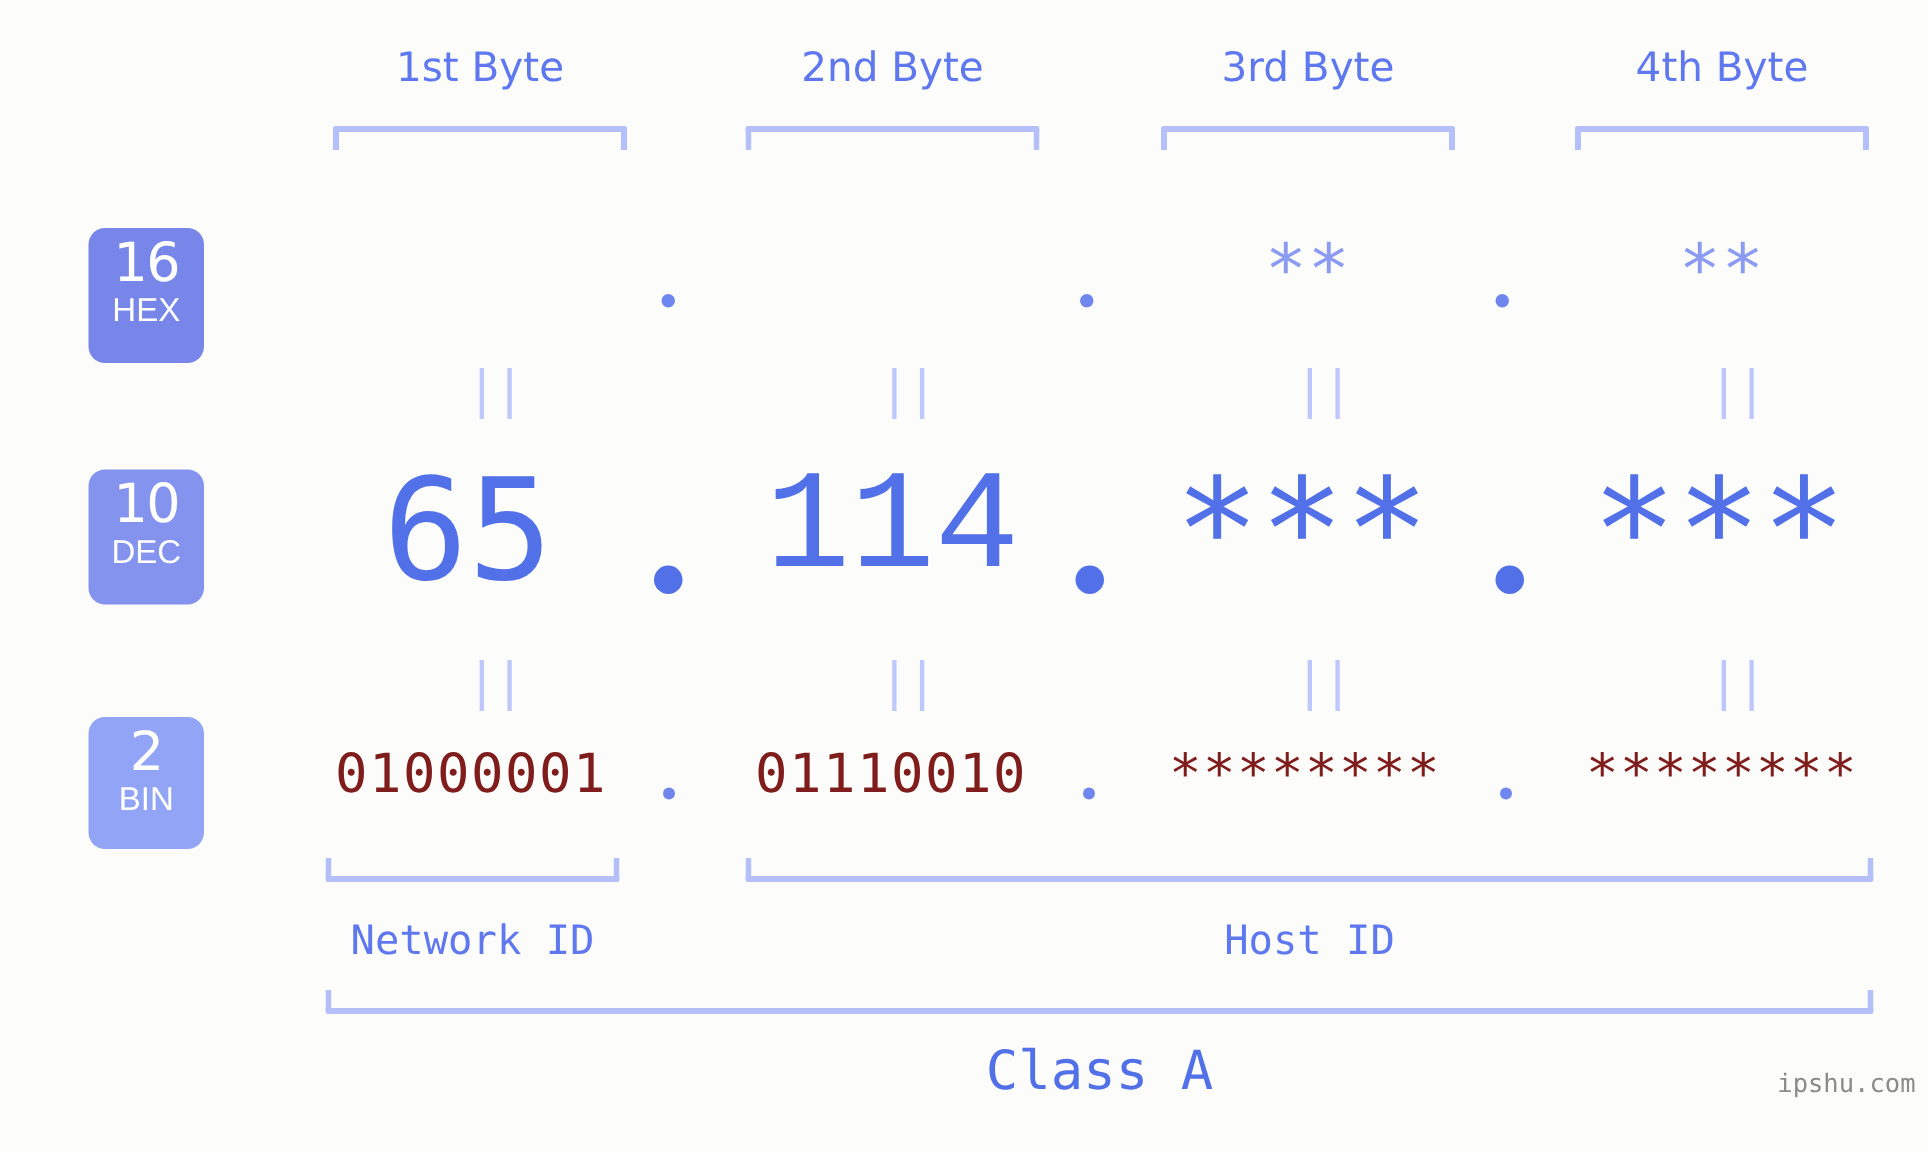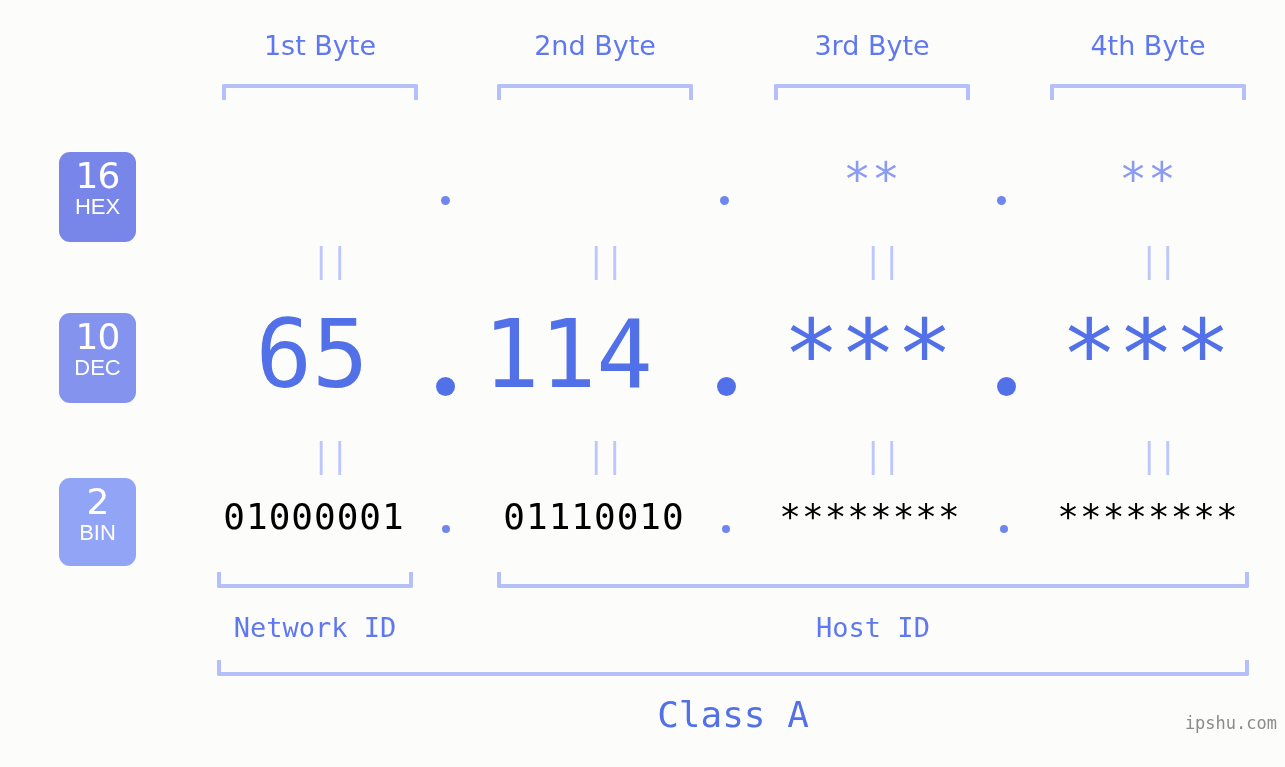--- a/index.html
+++ b/index.html
@@ -118,21 +118,21 @@
     position: absolute;
     width: 19px; height: 19px;
     border-radius: 50%;
     background: #5271e8;
     top: 377px;
   }
 
   
   .bin-val {
     font-size: 36px;
-    color: #000000;
+    color: #7f1d1d;
     top: 496px;
     letter-spacing: 1px;
   }
   .bin-dot {
     position: absolute;
     width: 8px; height: 8px;
     border-radius: 50%;
     background: #6f86ef;
     top: 525px;
   }
@@ -216,21 +216,21 @@
   <div class="hex-dot" style="left:985px;"></div>
   <div class="row-cell hex-val" style="left:1038px; width:196px;">**</div>
 
   <div class="eqmark" style="left:299px; top:246px;">||</div>
   <div class="eqmark" style="left:574px; top:246px;">||</div>
   <div class="eqmark" style="left:851px; top:246px;">||</div>
   <div class="eqmark" style="left:1127px; top:246px;">||</div>
 
   <div class="row-cell dec-val" style="left:202px; width:196px;">65</div>
   <div class="dec-dot" style="left:424px;"></div>
-  <div class="row-cell dec-val" style="left:458px; width:196px;">114</div>
+  <div class="row-cell dec-val" style="left:485px; width:196px;font-family:Liberation Mono, monospace;">114</div>
   <div class="dec-dot" style="left:705px;"></div>
   <div class="row-cell dec-val" style="left:758px; width:196px;">***</div>
   <div class="dec-dot" style="left:985px;"></div>
   <div class="row-cell dec-val" style="left:1036px; width:196px;">***</div>
 
   <div class="eqmark" style="left:299px; top:441px;">||</div>
   <div class="eqmark" style="left:574px; top:441px;">||</div>
   <div class="eqmark" style="left:851px; top:441px;">||</div>
   <div class="eqmark" style="left:1127px; top:441px;">||</div>
 

